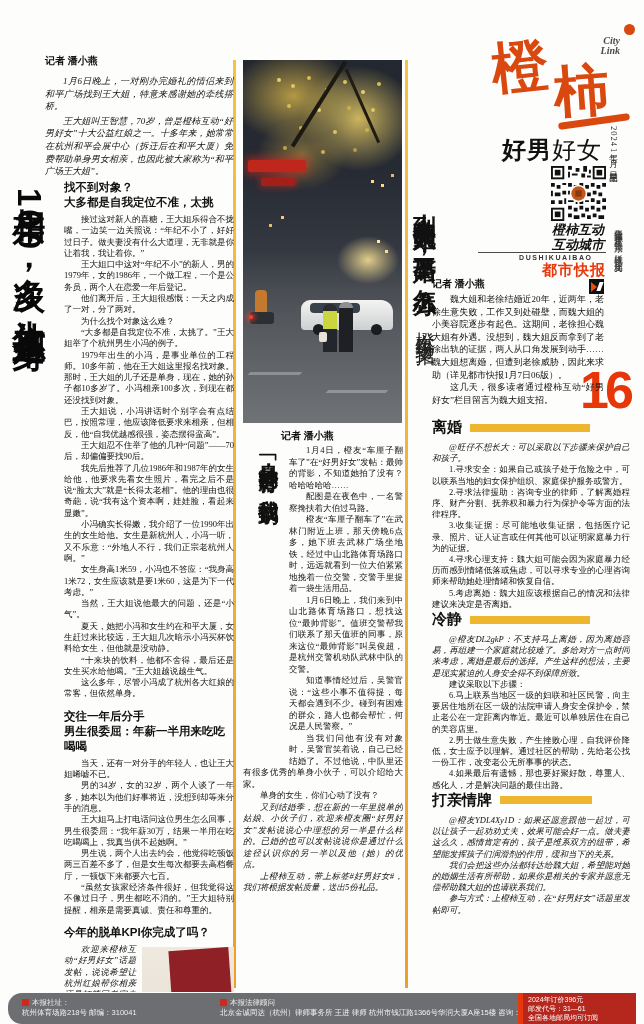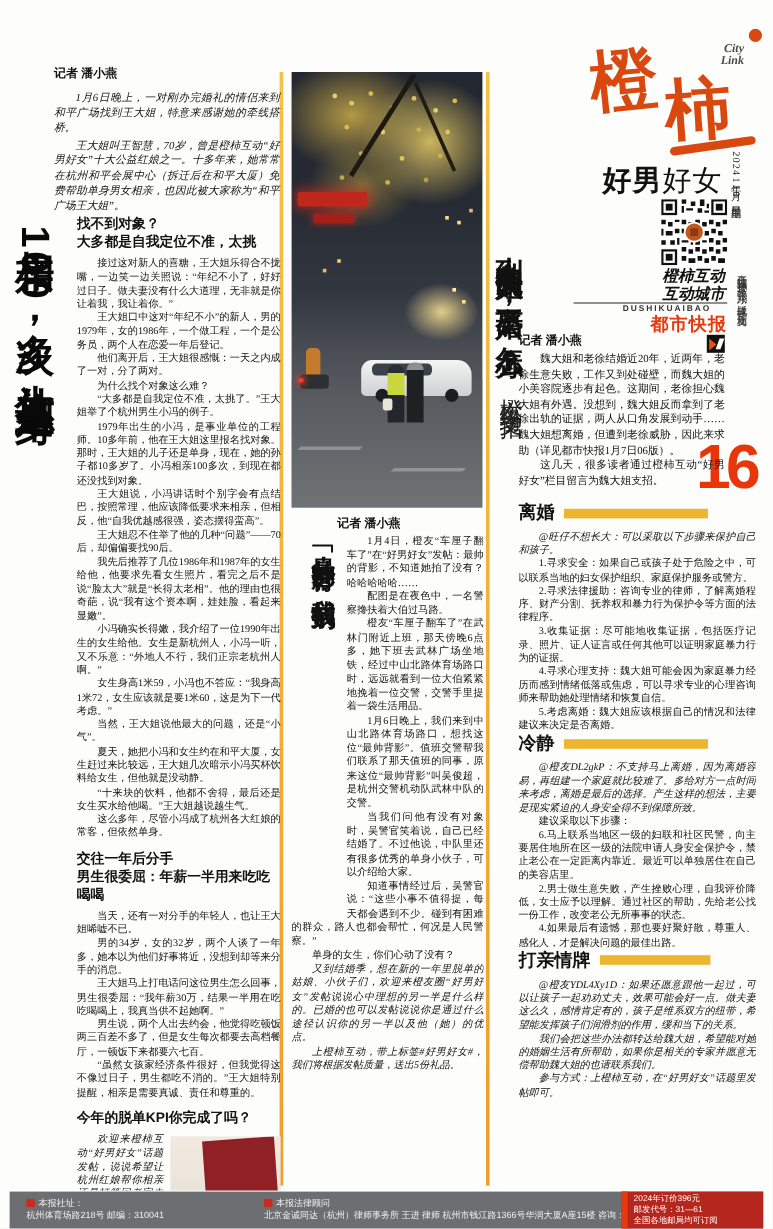--- a/index.html
+++ b/index.html
@@ -122,21 +122,21 @@
   .r-sections{position:absolute;left:432px;top:418px;width:198px;height:574px;overflow:hidden;}
   .sec-head{display:flex;align-items:center;gap:8px;margin:0 0 5px;}
   .sec-head:first-child{margin-top:0;}
   .sec-title{font-family:"Liberation Sans",sans-serif;font-weight:900;font-size:15px;white-space:nowrap;}
   .sec-bar{height:8px;background:#eeb62e;width:120px;}
   .sec-bar.short{width:92px;}
   .r-sections p{font-size:8.5px;line-height:11.2px;}
 
   
   .footer{position:absolute;left:8px;top:993px;width:628px;height:31px;background:#6d6e71;
-          color:#f0f0f0;font-size:7.5px;line-height:9.6px;}
+          color:#f0f0f0;font-size:7.5px;line-height:9.6px;border-radius:14px;}
   .fseg{position:absolute;top:5px;}
   .fseg1{left:14px;}
   .fseg2{left:212px;}
   .rsq{display:inline-block;width:7px;height:7px;background:#cc2a1e;margin-right:3px;vertical-align:-1px;}
   .fred{position:absolute;right:0;top:0;bottom:0;width:118px;background:#b5271d;
         border-left:5px solid #e8380d;padding:2px 0 0 5px;box-sizing:border-box;
         font-size:7px;line-height:9px;color:#fff;}
 </style>
 </head>
 <body>
@@ -214,22 +214,22 @@
   </div>
 
   <div class="mid-byline">记者 潘小燕</div>
 
   <div class="mid-body">
     <div class="vh-mid">「最帅的背影」，我们找到了</div>
     <p>1月4日，橙友“车厘子翻车了”在“好男好女”发帖：最帅的背影，不知道她拍了没有？哈哈哈哈哈……</p>
     <p>配图是在夜色中，一名警察搀扶着大伯过马路。</p>
     <p>橙友“车厘子翻车了”在武林门附近上班，那天傍晚6点多，她下班去武林广场坐地铁，经过中山北路体育场路口时，远远就看到一位大伯紧紧地挽着一位交警，交警手里提着一袋生活用品。</p>
     <p>1月6日晚上，我们来到中山北路体育场路口，想找这位“最帅背影”。值班交警帮我们联系了那天值班的同事，原来这位“最帅背影”叫吴俊超，是杭州交警机动队武林中队的交警。</p>
+    <p>知道事情经过后，吴警官说：“这些小事不值得提，每天都会遇到不少。碰到有困难的群众，路人也都会帮忙，何况是人民警察。”</p>
     <p>当我们问他有没有对象时，吴警官笑着说，自己已经结婚了。不过他说，中队里还有很多优秀的单身小伙子，可以介绍给大家。</p>
-    <p>知道事情经过后，吴警官说：“这些小事不值得提，每天都会遇到不少。碰到有困难的群众，路人也都会帮忙，何况是人民警察。”</p>
     <p>单身的女生，你们心动了没有？</p>
     <p class="kai">又到结婚季，想在新的一年里脱单的姑娘、小伙子们，欢迎来橙友圈“好男好女”发帖说说心中理想的另一半是什么样的。已婚的也可以发帖说说你是通过什么途径认识你的另一半以及他（她）的优点。</p>
     <p class="kai">上橙柿互动，带上标签#好男好女#，我们将根据发帖质量，送出5份礼品。</p>
   </div>
 
   <div class="logo">
     <span class="lg1">橙</span>
     <span class="lg2">柿</span>
     <div class="swash"></div>
   </div>

